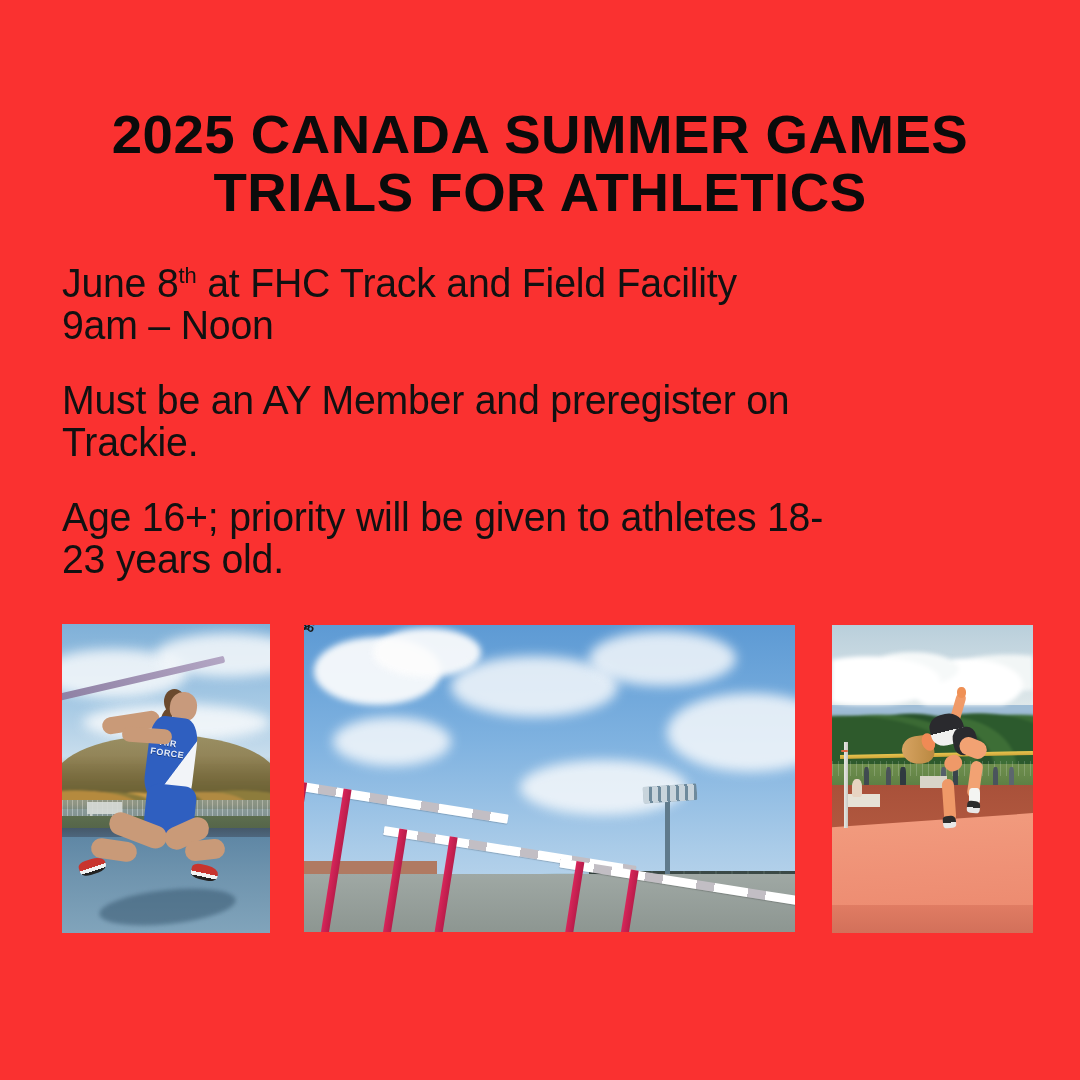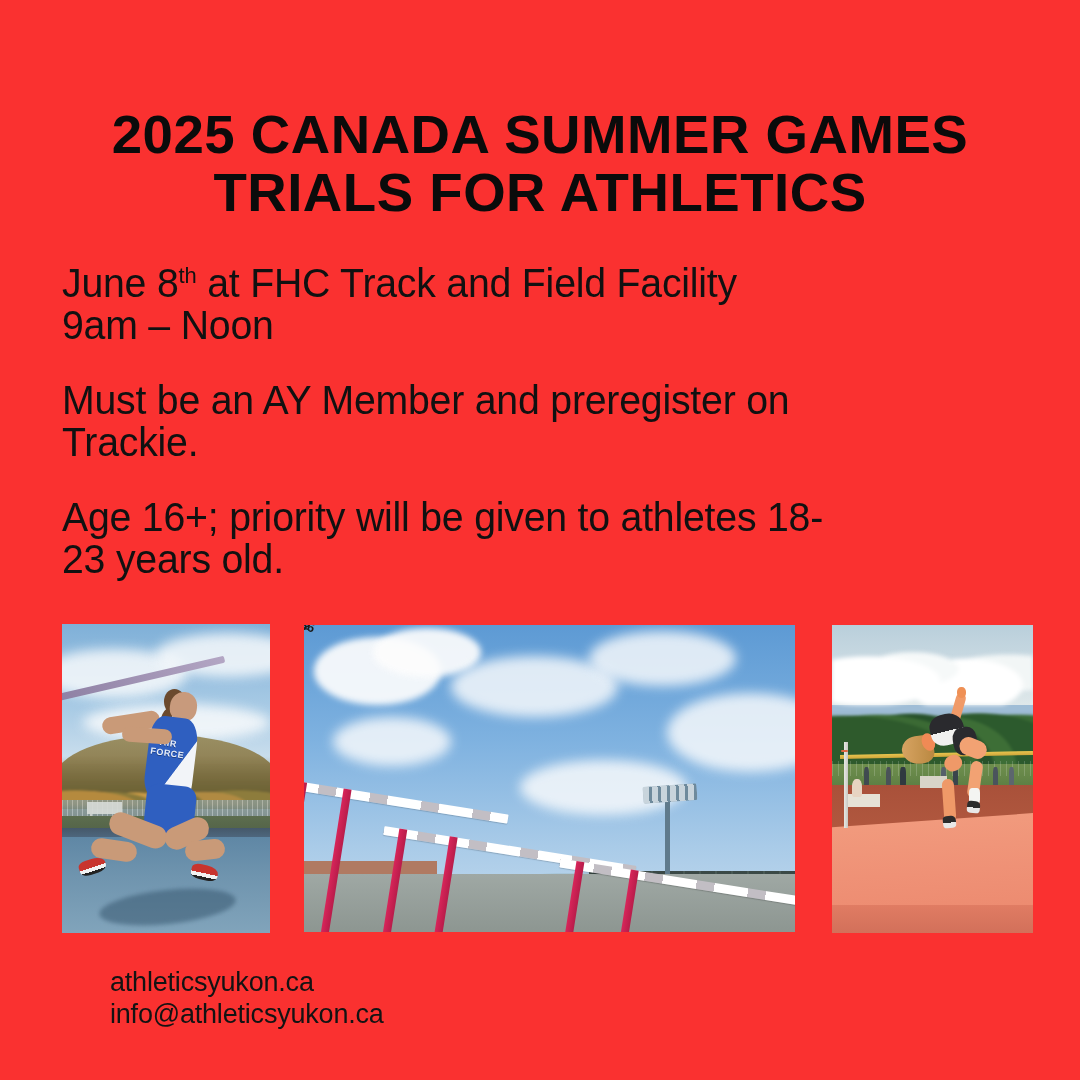--- a/index.html
+++ b/index.html
@@ -676,18 +676,14 @@
       <div class="hj-thighU"></div>
       <div class="hj-thighL"></div>
       <div class="hj-shinU"></div>
       <div class="hj-shinL"></div>
       <div class="hj-sockU"></div>
       <div class="hj-shoeU"></div>
       <div class="hj-shoeL"></div>
     </div>
   </div>
 
-  <div class="footer">
-    <span class="fl">athleticsyukon.ca</span>
-    <span class="fl">info@athleticsyukon.ca</span>
-  </div>
 
 </div>
 
 </body></html>

